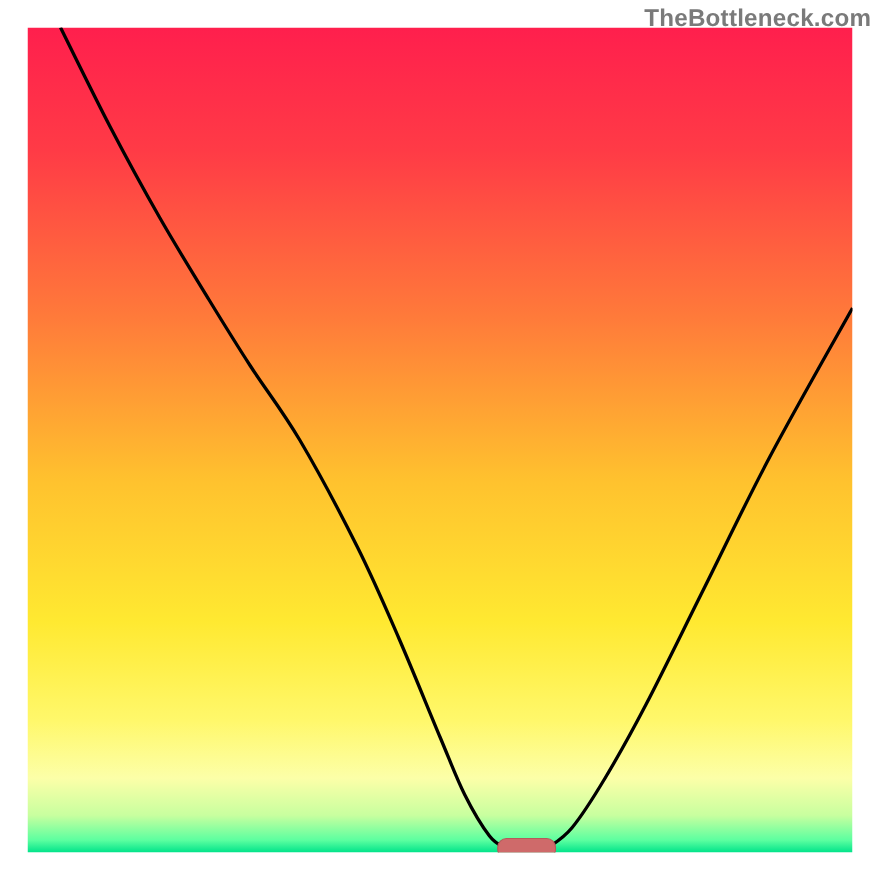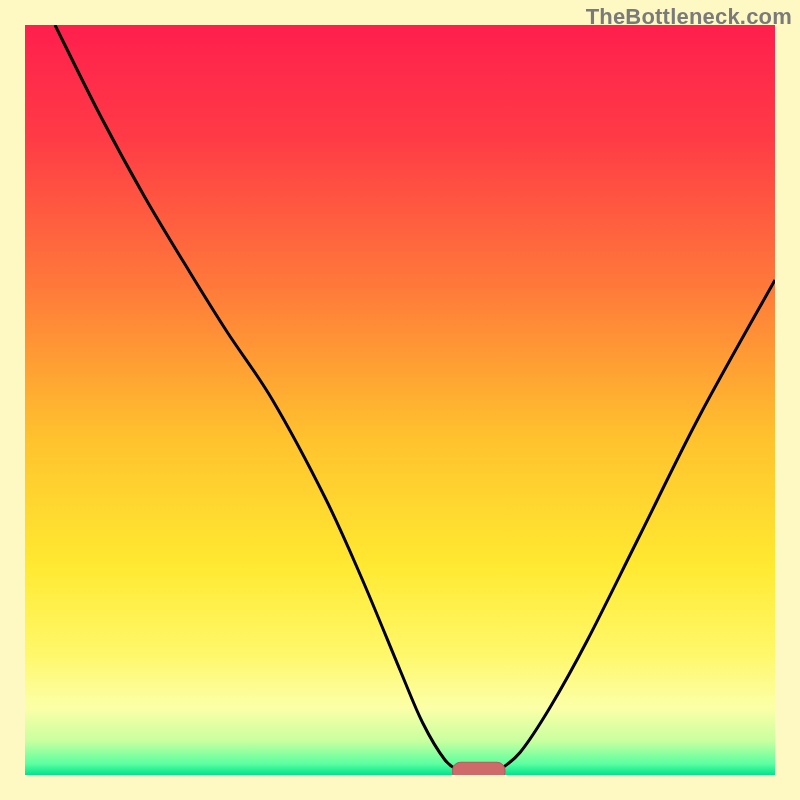--- a/index.html
+++ b/index.html
@@ -9,21 +9,21 @@
     height: 800px;
     background: #000;
     overflow: hidden;
   }
   .frame {
     position: absolute;
     left: 0;
     top: 0;
     width: 800px;
     height: 800px;
-    background: #fef9c3;
+    background: #ffffff;
   }
   .plot {
     position: absolute;
     left: 25px;
     top: 25px;
     width: 750px;
     height: 750px;
   }
   .watermark {
     position: absolute;

